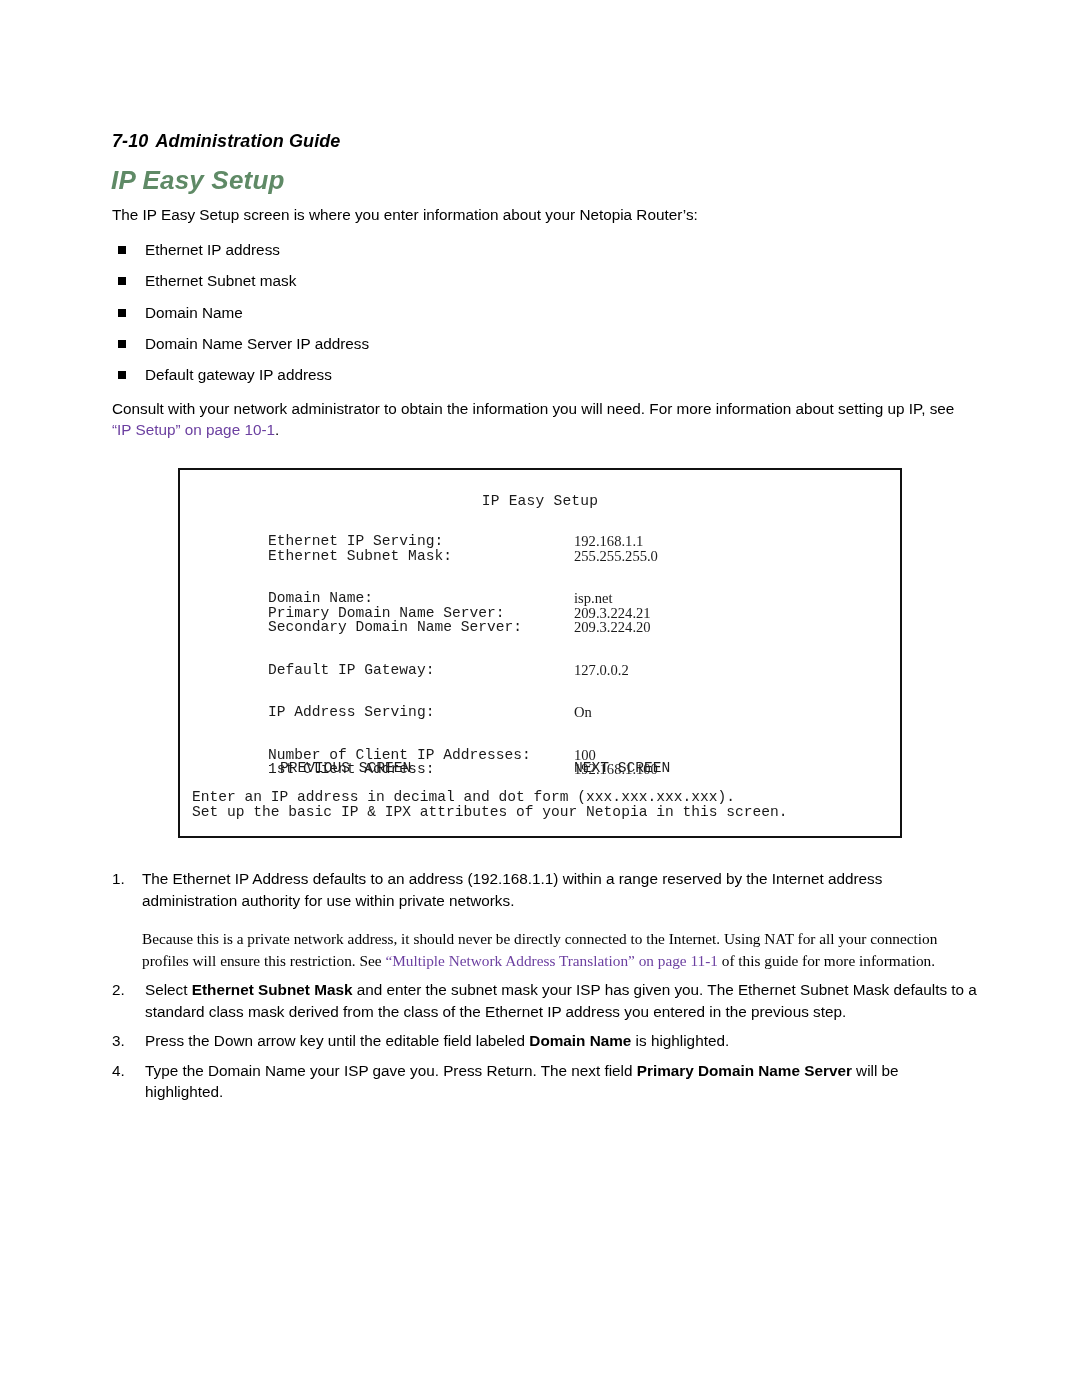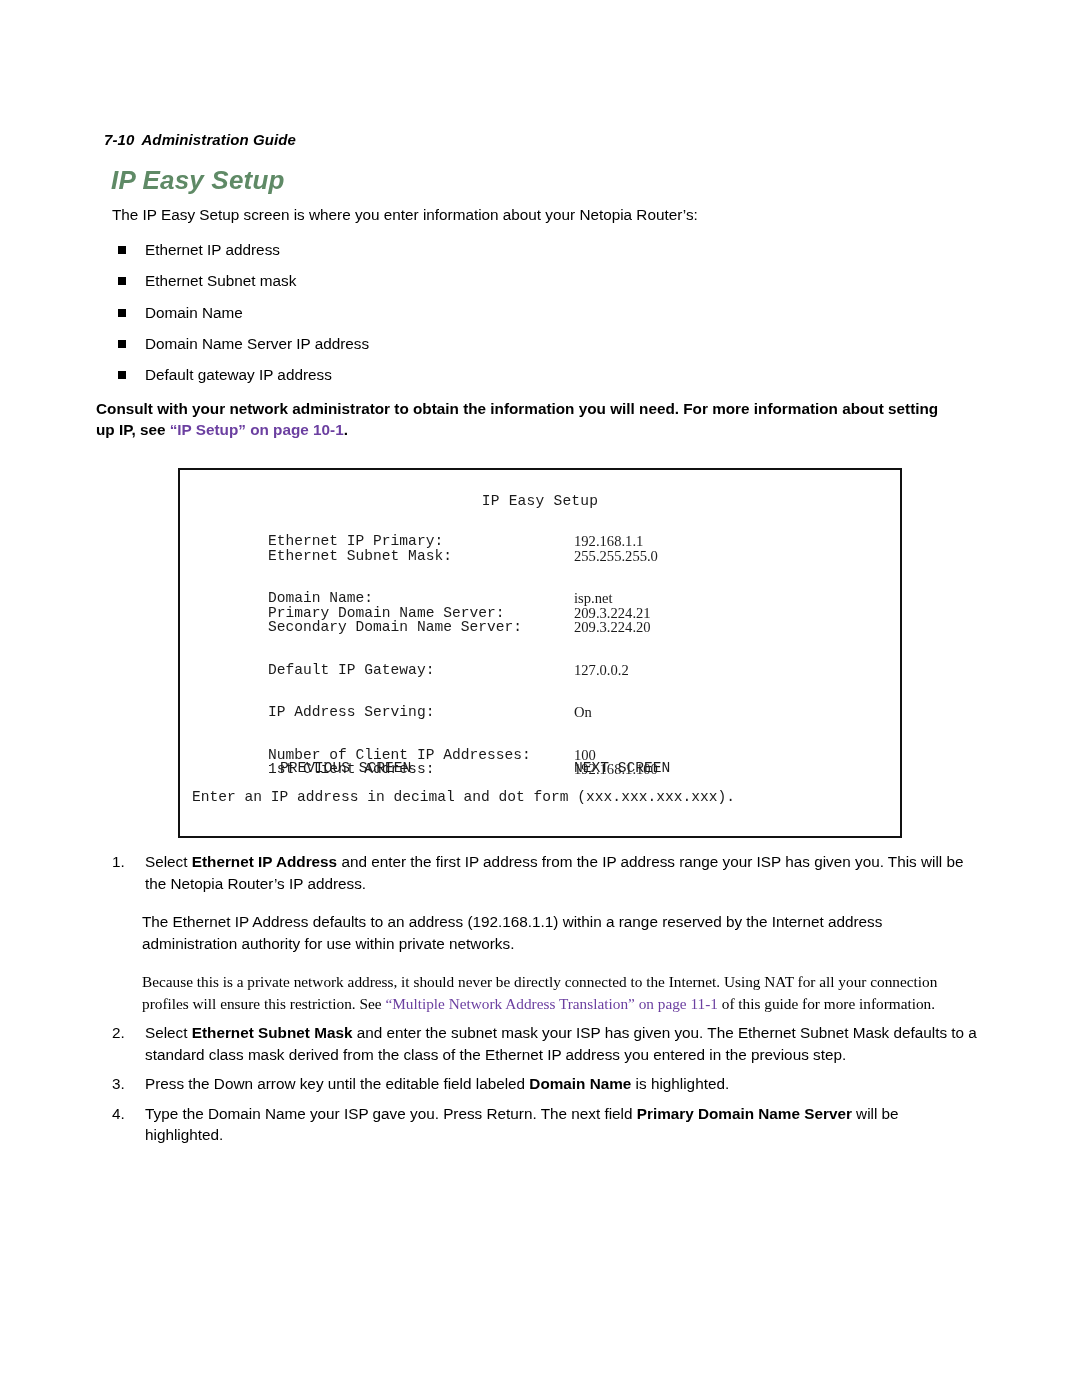--- a/index.html
+++ b/index.html
@@ -20,23 +20,23 @@
     position: absolute;
     left: 0; top: 0;
     width: 1080px;
     height: 1397px;
     overflow: hidden;
   }
 
   
   .running-header {
     position: absolute;
-    left: 104px;
+    left: 112px;
     top: 131px;
-    font-size: 15px;
+    font-size: 18px;
     font-style: italic;
     font-weight: bold;
     letter-spacing: 0.1px;
     color: #000;
     white-space: nowrap;
   }
   .running-header .folio { margin-right: 7px; }
 
   
   .section-heading {
@@ -83,26 +83,25 @@
   }
   .bullet-text {
     position: absolute;
     left: 33px;
     top: 0;
     white-space: nowrap;
   }
 
   .consult-para {
     position: absolute;
-    left: 96px;
+    left: 112px;
     top: 398px;
     width: 852px;
     font-size: 15.3px;
     line-height: 21px;
-    font-weight: bold;
   }
 
   .xref {
     color: #6b3fa0;
   }
 
   
   .terminal-box {
     position: absolute;
     left: 178px;
@@ -237,21 +236,21 @@
       </div>
     </div>
 
   <div class="consult-para"><span>Consult with your network administrator to obtain the information you will need. For more information about setting up IP, see </span><span class="xref">“IP Setup” on page 10-1</span><span>.</span></div>
 
   <div class="terminal-box">
     <div class="term-inner">
       <div class="term-title">IP Easy Setup</div>
       <div class="term-rows">
           <div class="term-row">
-            <span class="term-label">Ethernet IP Primary:</span>
+            <span class="term-label">Ethernet IP Serving:</span>
             <span class="term-value">192.168.1.1</span>
           </div>
           <div class="term-row">
             <span class="term-label">Ethernet Subnet Mask:</span>
             <span class="term-value">255.255.255.0</span>
           </div>
           <div class="term-row gap"></div>
           <div class="term-row">
             <span class="term-label">Domain Name:</span>
             <span class="term-value">isp.net</span>
@@ -283,28 +282,28 @@
             <span class="term-label">1st Client Address:</span>
             <span class="term-value">192.168.1.100</span>
           </div>
         </div>
       <div class="term-nav">
         <span class="nav-prev">PREVIOUS SCREEN</span>
         <span class="nav-next">NEXT SCREEN</span>
       </div>
       <div class="term-help">
           <div class="term-help-line">Enter an IP address in decimal and dot form (xxx.xxx.xxx.xxx).</div>
+          <div class="term-help-line">Set up the basic IP &amp; IPX attributes of your Netopia in this screen.</div>
         </div>
     </div>
   </div>
 
   <div class="steps">
       <div class="step">
         <span class="step-num">1.</span>
-        <div class="step-body"><span>Select </span><b>Ethernet IP Address</b><span> and enter the first IP address from the IP address range your ISP has given you. This will be the Netopia Router’s IP address.</span></div>
         <div class="step-sub"><span>The Ethernet IP Address defaults to an address (192.168.1.1) within a range reserved by the Internet address administration authority for use within private networks.</span></div>
         <div class="step-sub"><span>Because this is a private network address, it should never be directly connected to the Internet. Using NAT for all your connection profiles will ensure this restriction. See </span><span class="xref">“Multiple Network Address Translation” on page 11-1</span><span> of this guide for more information.</span></div>
       </div>
       <div class="step">
         <span class="step-num">2.</span>
         <div class="step-body"><span>Select </span><b>Ethernet Subnet Mask</b><span> and enter the subnet mask your ISP has given you. The Ethernet Subnet Mask defaults to a standard class mask derived from the class of the Ethernet IP address you entered in the previous step.</span></div>
       </div>
       <div class="step">
         <span class="step-num">3.</span>
         <div class="step-body"><span>Press the Down arrow key until the editable field labeled </span><b>Domain Name</b><span> is highlighted.</span></div>

